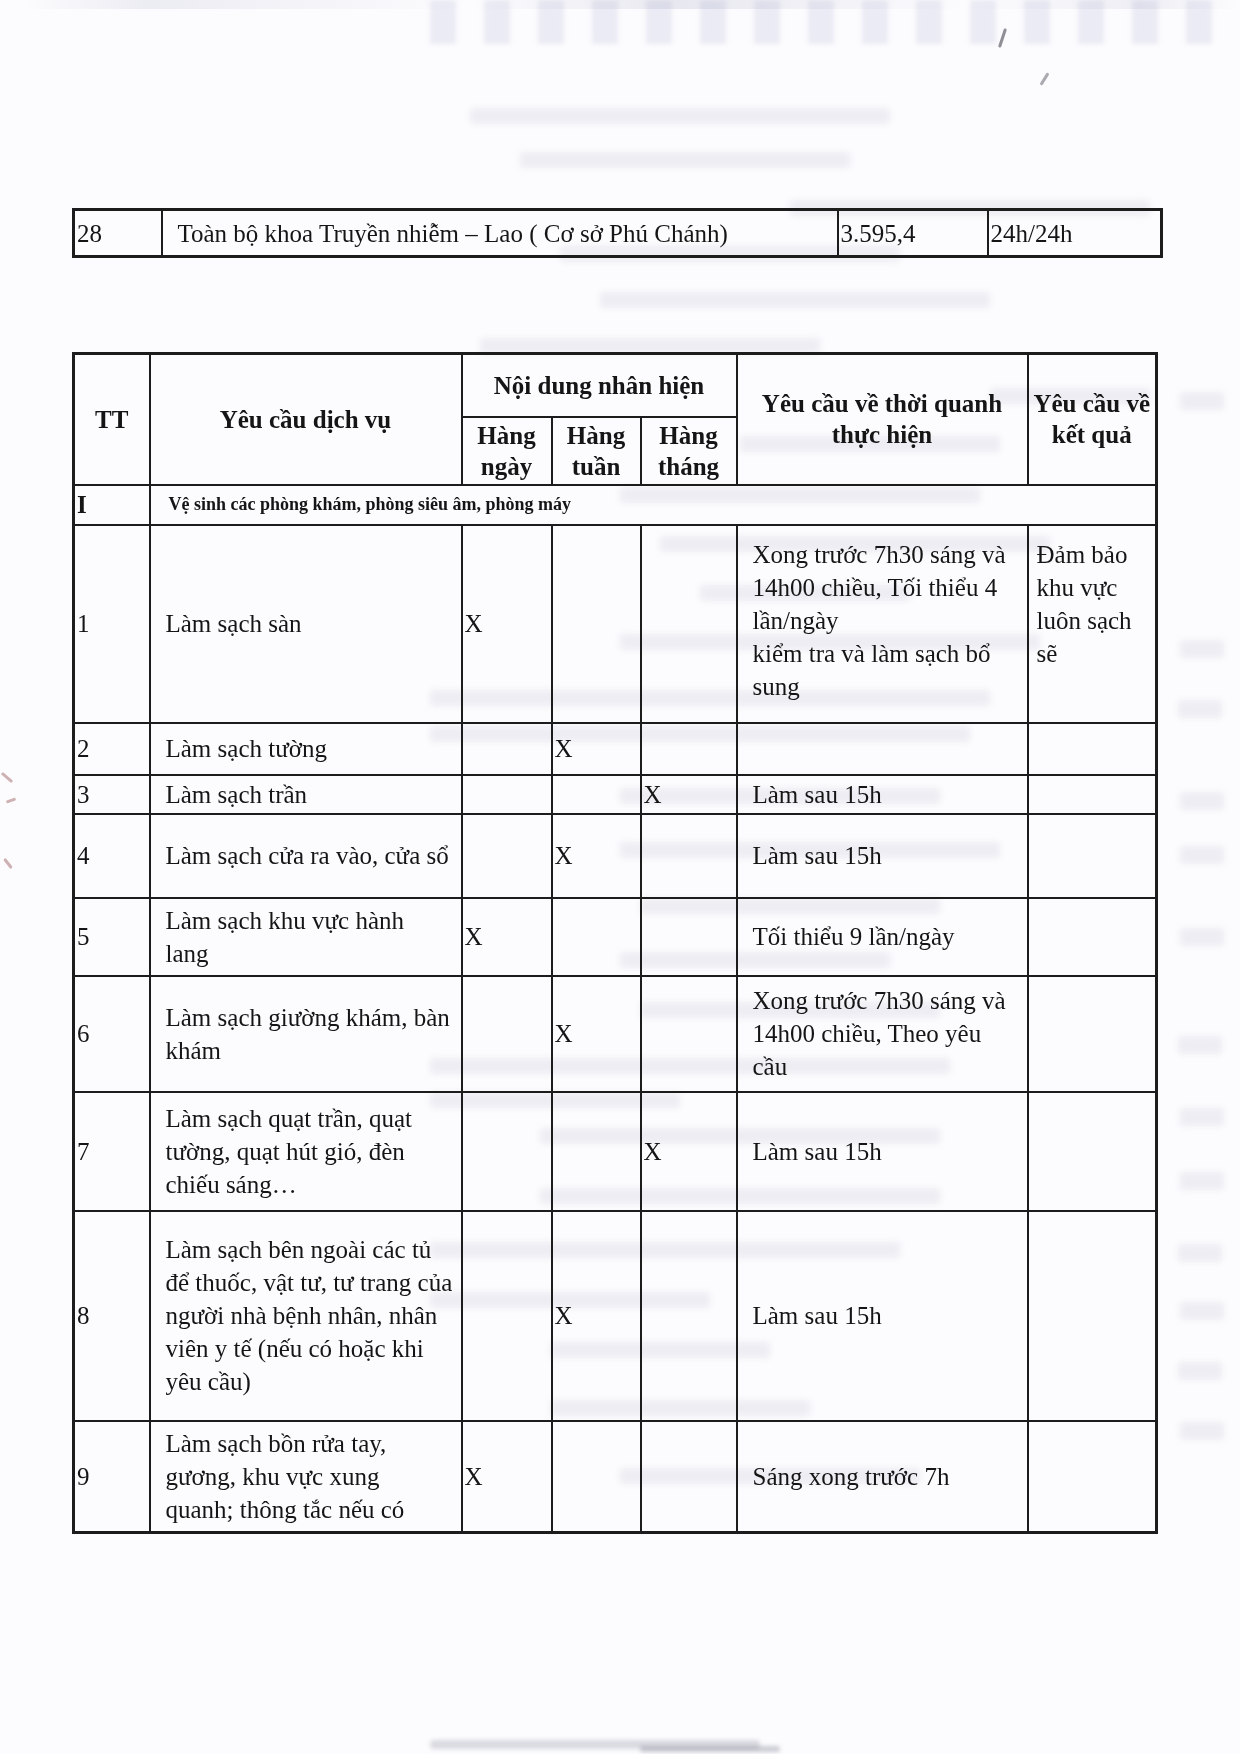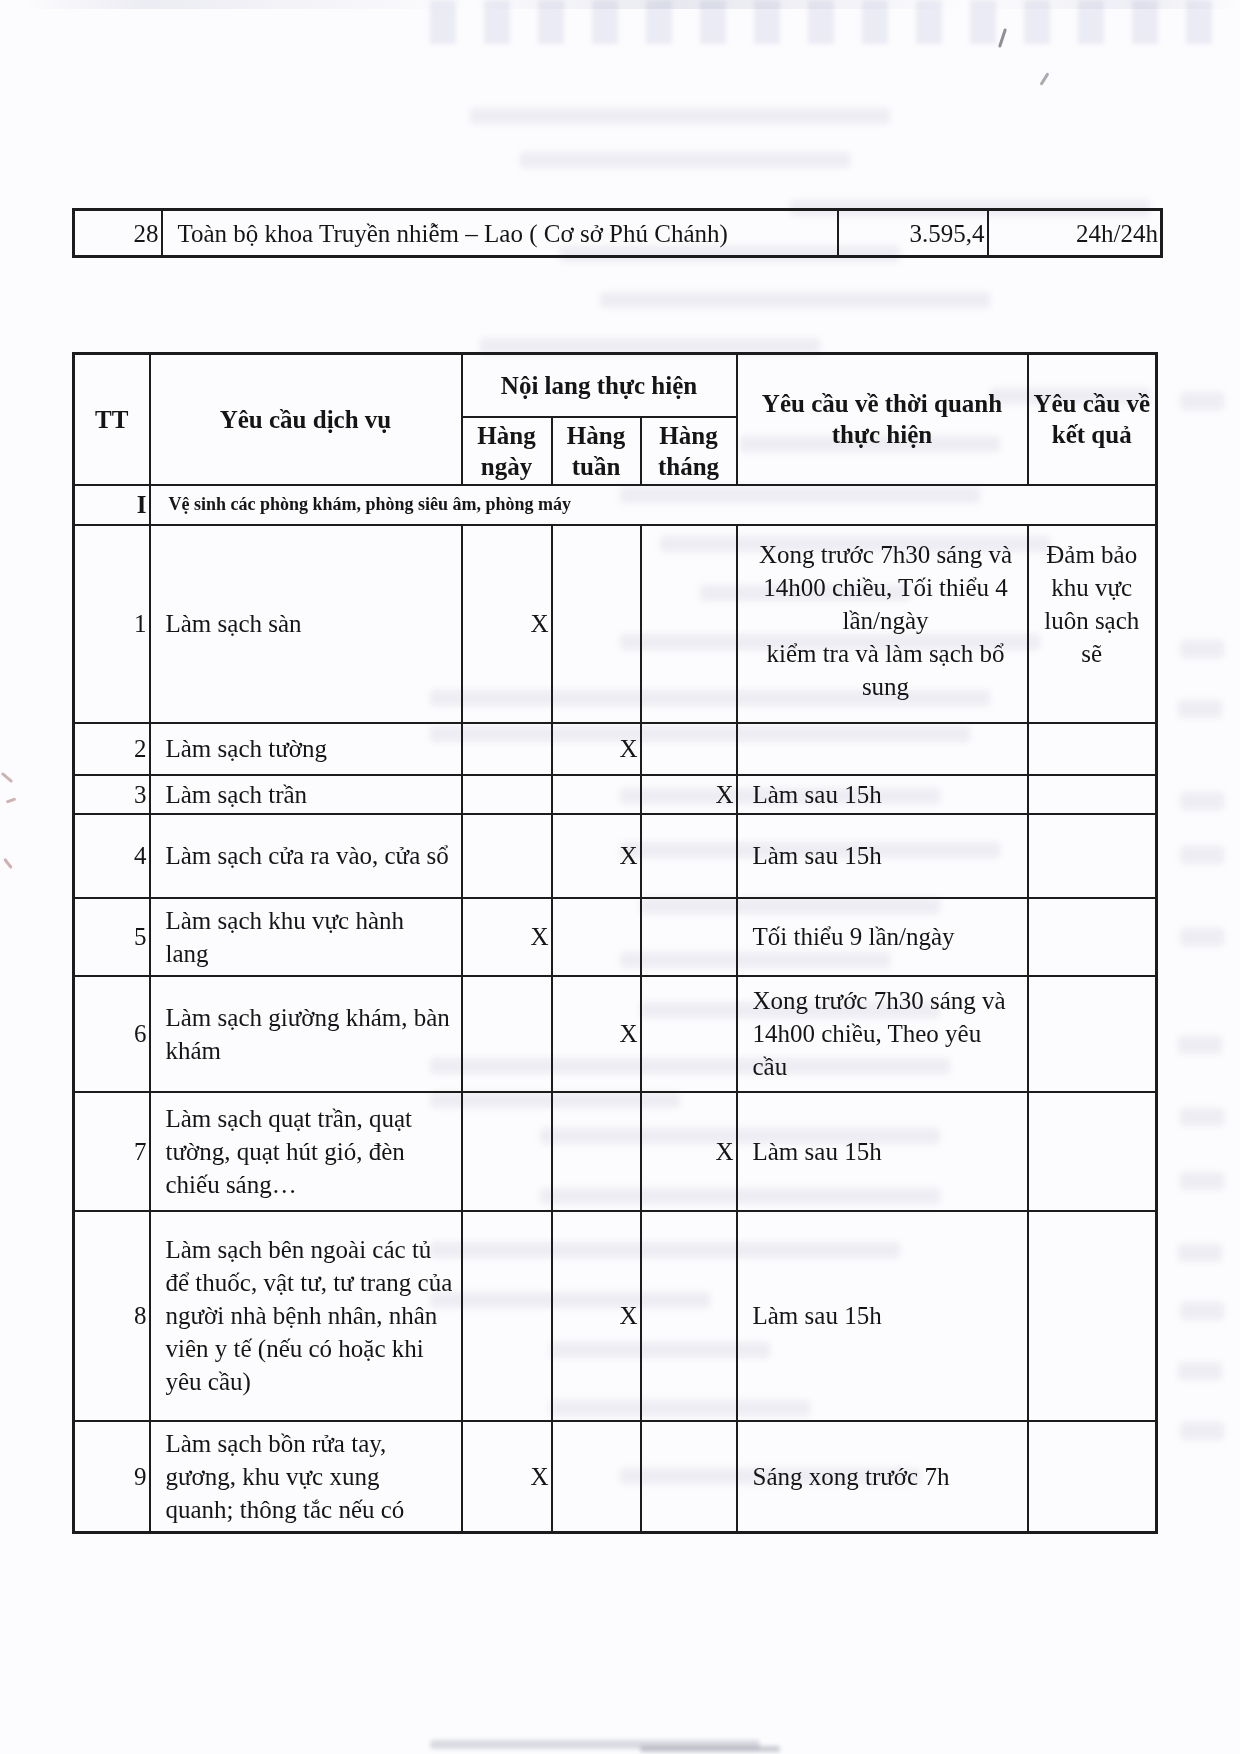--- a/index.html
+++ b/index.html
@@ -23,28 +23,28 @@
   .speck { position:absolute; background:rgba(150,88,88,0.45); border-radius:2px; pointer-events:none; }
   .penmark { position:absolute; background:rgba(70,70,82,0.60); border-radius:2px; pointer-events:none; }
   .blob { position:absolute; filter:blur(2px); border-radius:4px; pointer-events:none; }
 
   table { border-collapse:collapse; table-layout:fixed; position:absolute; background:transparent; }
   td {
     border:2px solid #1c1c1c; font-size:25px; line-height:33px;
     padding:2px 8px; vertical-align:middle; overflow:hidden; word-wrap:break-word;
   }
   .summary-table, .req-table { border:3px solid #1c1c1c; }
-  .c  { text-align:right; padding-left:2px; padding-right:2px; }
+  .c  { text-align:left; padding-left:2px; padding-right:2px; }
   .lh { padding-left:15px; }
   .bold { font-weight:bold; }
   .hdr td { font-weight:bold; text-align:center; line-height:31px; padding-left:3px; padding-right:3px; }
   .section-row td { font-weight:bold; }
   .section-row .label { padding-left:18px; font-size:18px; }
   .time-pre { white-space:pre-line; }
-  .vtop { vertical-align:top; padding-top:12px;text-align:center; }
+  .vtop { vertical-align:top; padding-top:12px; }
 
   .heading { position:absolute; left:115px; top:304px; font-weight:bold; font-size:27px; white-space:nowrap; }
   .heading span { display:inline-block; border-bottom:3px solid #141414; padding-bottom:3px; }
 </style>
 </head>
 <body>
 
 <div class="page">
 
   <div class="streaks-top"></div>
@@ -126,21 +126,21 @@
         <col style="width:90px">
         <col style="width:89px">
       <col style="width:96px">
         <col style="width:291px">
         <col style="width:129px">
     </colgroup>
     <tbody>
         <tr class="hdr" style="height:63px;">
       <td rowspan="2">TT</td>
       <td rowspan="2">Yêu cầu dịch vụ</td>
-      <td colspan="3">Nội lang thực hiện</td>
+      <td colspan="3">Nội dung nhân hiện</td>
       <td rowspan="2">Yêu cầu về thời quanh thực hiện</td>
       <td rowspan="2">Yêu cầu về kết quả</td>
     </tr>
     <tr class="hdr" style="height:63px;">
       <td>Hàng ngày</td>
       <td>Hàng tuần</td>
       <td>Hàng tháng</td>
     </tr>
     <tr class="section-row" style="height:40px;">
       <td class="c">I</td>

